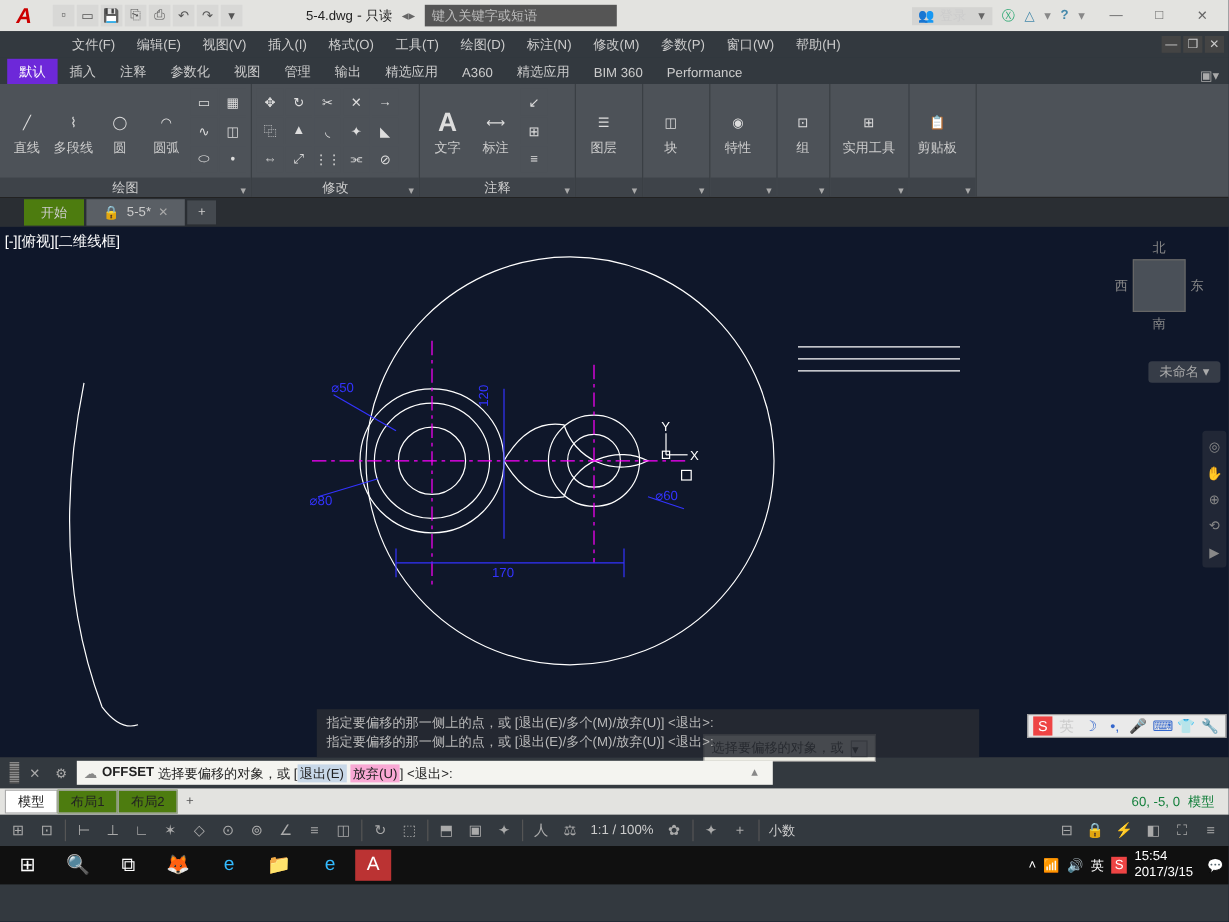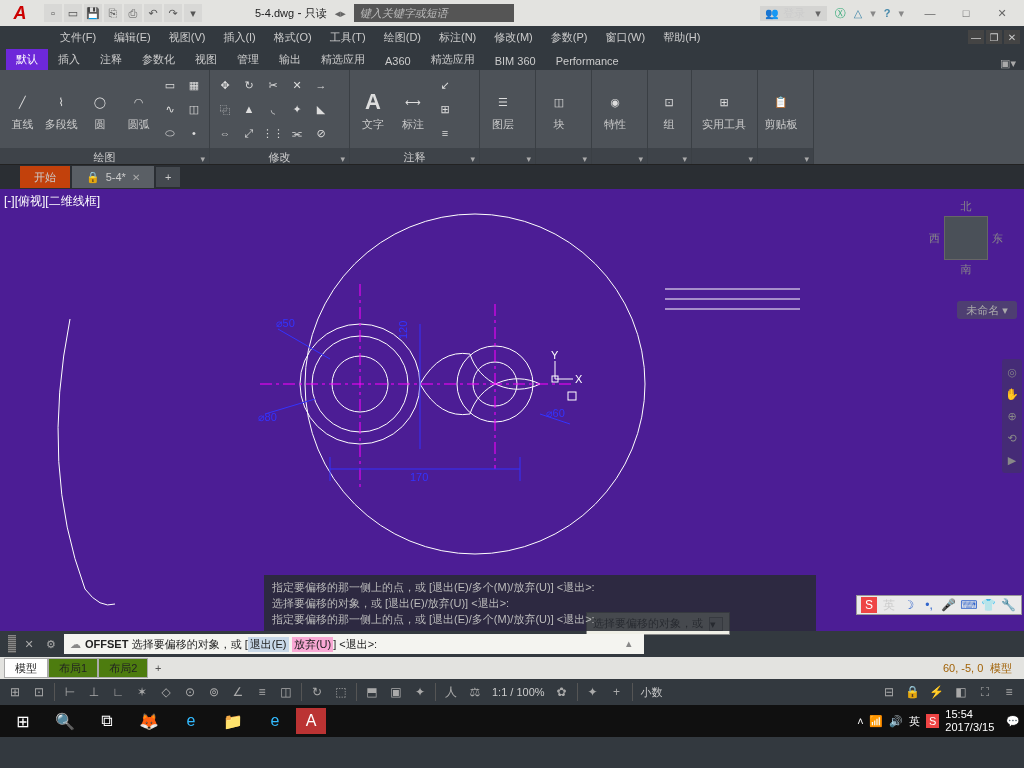--- a/index.html
+++ b/index.html
@@ -3,21 +3,21 @@
 <meta charset="utf-8">
 <style>
 *{margin:0;padding:0;box-sizing:border-box;font-family:"Microsoft YaHei",Arial,sans-serif;font-size:11px;user-select:none}
 body{width:1024px;height:768px;background:#33393f;overflow:hidden;color:#ccc;position:relative}
 .titlebar{height:26px;background:#e3e3e0;display:flex;align-items:center;position:relative}
 .app-logo{width:32px;height:24px;margin:2px 4px;display:flex;align-items:center;justify-content:center;color:#c00;font-weight:bold;font-size:18px;font-style:italic}
 .qat{display:flex;gap:2px;margin-left:4px}
 .qat-btn{width:18px;height:18px;background:#d8d8d6;display:flex;align-items:center;justify-content:center;color:#555;cursor:pointer}
 .title-center{position:absolute;left:255px;display:flex;align-items:center;gap:8px}
 .title-text{color:#222;font-size:12px}
-.title-search{width:160px;height:18px;background:#555;color:#bbb;font-style:italic;padding:0 6px;font-size:11px;display:flex;align-items:center}
+.title-search{width:160px;height:18px;background:#555;color:#bbb;padding:0 6px;font-size:11px;display:flex;align-items:center}
 .title-right{margin-left:auto;display:flex;align-items:center;gap:8px;padding-right:4px}
 .login-box{display:flex;align-items:center;gap:4px;padding:0 6px;background:#d4d4d2}
 .win-btns{display:flex;gap:0}
 .win-btn{width:36px;height:24px;display:flex;align-items:center;justify-content:center;color:#666;cursor:pointer}
 .menubar{height:22px;background:#33393f;display:flex;align-items:center;padding:0 40px 0 52px;gap:2px;position:relative}
 .menu-item{padding:2px 8px;color:#ccc;cursor:pointer}
 .mdi-btns{position:absolute;right:4px;display:flex;gap:2px}
 .mdi-btn{width:16px;height:14px;background:#444;color:#ccc;display:flex;align-items:center;justify-content:center;cursor:pointer;font-size:10px}
 .ribbontabs{height:22px;background:#33393f;display:flex;align-items:flex-end;padding-left:6px}
 .rtab{padding:3px 10px;color:#ccc;cursor:pointer}
@@ -26,25 +26,25 @@
 .rpanel{border-right:1px solid #3a3f44;display:flex;flex-direction:column;position:relative}
 .rpanel-body{flex:1;display:flex;align-items:center;padding:2px 4px;gap:2px}
 .rpanel-title{height:16px;background:#3e4349;color:#ccc;text-align:center;line-height:18px;font-size:11px;position:relative}
 .rpanel-title .dd{position:absolute;right:4px;top:2px;font-size:9px;color:#aaa}
 .big-btn{display:flex;flex-direction:column;align-items:center;justify-content:center;width:38px;height:72px;cursor:pointer;gap:2px}
 .big-btn .ico{width:28px;height:28px;display:flex;align-items:center;justify-content:center;color:#ddd}
 .big-btn .lbl{font-size:11px;color:#ccc;text-align:center;line-height:12px}
 .small-grid{display:grid;grid-template-columns:repeat(3,22px);grid-template-rows:repeat(3,22px);gap:2px}
 .small-btn{width:22px;height:22px;background:#4d5258;display:flex;align-items:center;justify-content:center;cursor:pointer;color:#ddd}
 .filetabs{height:24px;background:#2a2e33;display:flex;align-items:center;padding-left:20px}
-.filetab{height:22px;padding:0 14px;background:#c2410c;display:flex;align-items:center;gap:6px;margin-right:2px;cursor:pointer;position:relative}
+.filetab{height:22px;padding:0 14px;background:#4d7c0f;display:flex;align-items:center;gap:6px;margin-right:2px;cursor:pointer;position:relative}
 .filetab.active{background:#5a5f65}
 .filetab .close{font-size:10px;color:#aaa}
 .filetab-add{width:24px;height:20px;background:#44494f;display:flex;align-items:center;justify-content:center;cursor:pointer}
-.canvas-area{position:relative;height:442px;background:#4c1d95}
+.canvas-area{position:relative;height:442px;background:#0f172a}
 .viewport-label{position:absolute;left:4px;top:4px;color:#fff;font-size:12px}
 .viewcube{position:absolute;right:18px;top:10px;width:80px;height:90px;display:flex;flex-direction:column;align-items:center;color:#888;font-size:11px}
 .viewcube .face{width:44px;height:44px;background:#4a5058;border:1px solid #666;margin:2px 0}
 .viewcube-row{display:flex;align-items:center;gap:4px}
 .unnamed{position:absolute;right:7px;top:112px;width:60px;height:18px;background:rgba(80,85,92,.6);color:#aaa;text-align:center;line-height:18px;border-radius:3px;font-size:11px}
 .navbar{position:absolute;right:2px;top:170px;width:20px;display:flex;flex-direction:column;gap:4px;align-items:center;background:rgba(60,65,72,.4);padding:4px 0;border-radius:3px}
 .nav-btn{width:18px;height:18px;display:flex;align-items:center;justify-content:center;color:#888;cursor:pointer}
 .tooltip{position:absolute;left:586px;top:423px;background:#efefe6;color:#222;padding:3px 6px;font-size:12px;border:1px solid #888;display:flex;align-items:center;gap:6px}
 .tooltip .t-ico{width:14px;height:14px;border:1px solid #888;background:#ddd}
 .cmd-history{position:absolute;left:264px;bottom:0;right:208px;background:rgba(40,44,50,.85);padding:4px 8px;color:#bbb;font-size:12px;line-height:16px}
@@ -52,21 +52,21 @@
 .cmd-handle{width:8px;height:18px;background:repeating-linear-gradient(#888,#888 1px,#555 1px,#555 2px)}
 .cmd-icon{width:18px;height:18px;display:flex;align-items:center;justify-content:center;color:#aaa}
 .cmd-input{flex:0 0 580px;height:20px;background:#f4f4f0;color:#222;display:flex;align-items:center;padding:0 6px;font-size:12px;position:relative}
 .cmd-input .arrow{width:14px;height:14px;background:#f4f4f0;color:#888;position:absolute;right:4px}
 .hl-e{background:#c8d8e8;padding:0 2px}
 .hl-u{background:#f9a8d4;padding:0 2px}
 .layout-tabs{height:22px;background:#e3e3e0;display:flex;align-items:center;padding:0 4px;gap:0}
 .ltab{height:20px;padding:0 10px;background:#4d7c0f;color:#222;border:1px solid #aaa;display:flex;align-items:center;cursor:pointer}
 .ltab.active{background:#fff}
 .ltab-add{width:20px;height:18px;display:flex;align-items:center;justify-content:center;cursor:pointer;color:#555}
-.coords{margin-left:auto;color:#a16207;padding-right:8px;font-size:12px}
+.coords{margin-left:auto;color:#15803d;padding-right:8px;font-size:12px}
 .statusbar{height:26px;background:#33393f;display:flex;align-items:center;padding:0 4px;gap:2px}
 .st-btn{width:22px;height:22px;display:flex;align-items:center;justify-content:center;color:#aaa;cursor:pointer;font-size:12px}
 .st-sep{width:1px;height:18px;background:#555;margin:0 2px}
 .st-text{color:#ccc;padding:0 4px}
 .taskbar{height:32px;background:#101010;display:flex;align-items:center;padding:0 2px;position:relative}
 .tb-btn{width:42px;height:30px;display:flex;align-items:center;justify-content:center;color:#fff;cursor:pointer;font-size:16px}
 .tb-right{position:absolute;right:4px;display:flex;align-items:center;gap:6px;color:#fff;font-size:11px}
 .tb-clock{line-height:13px;padding-right:6px}
 .ime-float{position:absolute;right:2px;top:595px;background:#eaeaea;height:20px;display:flex;align-items:center;padding:0 4px;gap:4px;border:1px solid #999}
 .ime-ico{width:16px;height:16px;display:flex;align-items:center;justify-content:center;font-size:12px}
@@ -290,21 +290,21 @@
       </div>
   </div>
 </div>
 
 <div class="filetabs">
   <div class="filetab">
       <span>开始</span>
     </div>
   <div class="filetab active">
       <span>🔒</span>
-      <span>5-4*</span>
+      <span>5-5*</span>
       <span class="close">✕</span>
     </div>
   <div class="filetab-add">+</div>
 </div>
 
 <div class="canvas-area">
   <div class="viewport-label">[-][俯视][二维线框]</div>
 
   <svg width="1024" height="442" style="position:absolute;left:0;top:0">
 
@@ -376,21 +376,20 @@
   <div class="navbar">
     <div class="nav-btn">◎</div>
     <div class="nav-btn">✋</div>
     <div class="nav-btn">⊕</div>
     <div class="nav-btn">⟲</div>
     <div class="nav-btn">▶</div>
   </div>
 
   <div class="cmd-history">
     <div>指定要偏移的那一侧上的点，或 [退出(E)/多个(M)/放弃(U)] &lt;退出&gt;:</div>
-    <div>选择要偏移的对象，或 [退出(E)/放弃(U)] &lt;退出&gt;:</div>
     <div>指定要偏移的那一侧上的点，或 [退出(E)/多个(M)/放弃(U)] &lt;退出&gt;:</div>
   </div>
 </div>
 
 <div class="cmd-line-wrap">
   <div class="cmd-handle"></div>
   <div class="cmd-icon">✕</div>
   <div class="cmd-icon">⚙</div>
   <div class="cmd-input">
     <span style="color:#888;margin-right:4px">☁</span>

